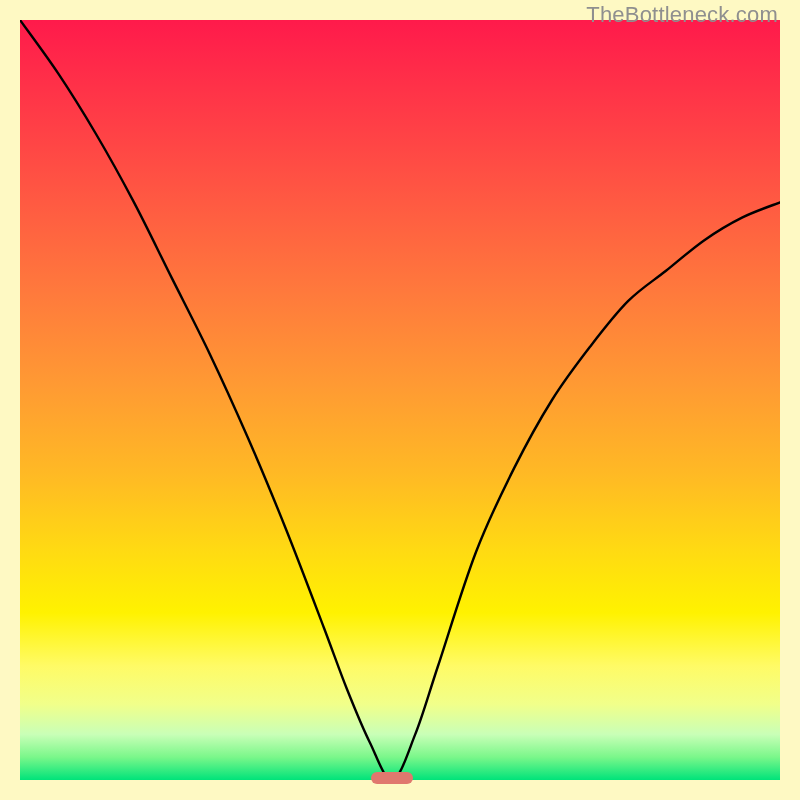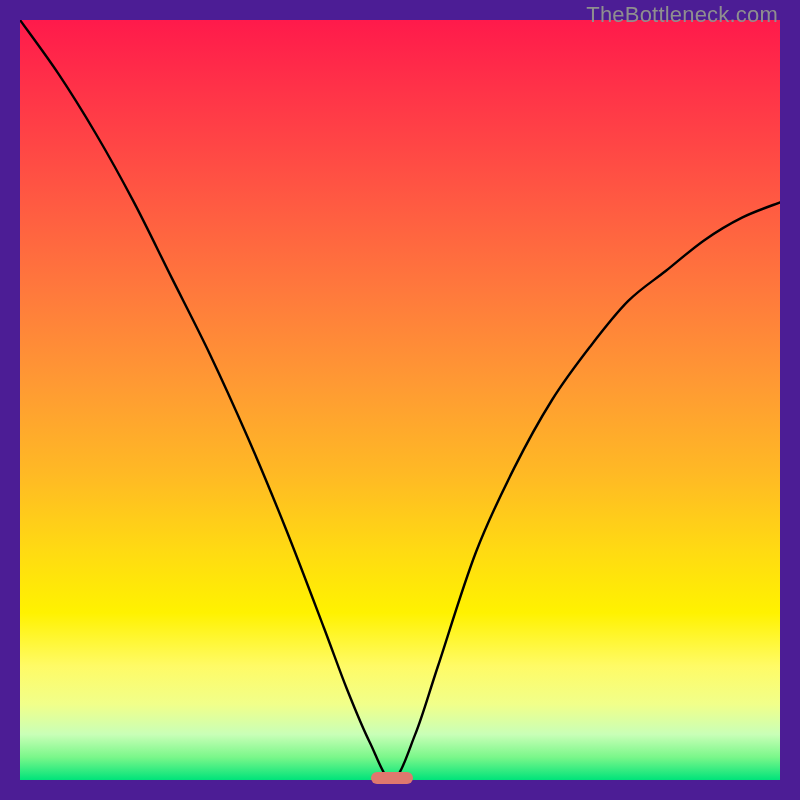--- a/index.html
+++ b/index.html
@@ -8,21 +8,21 @@
     width: 800px;
     height: 800px;
     background: #000;
     overflow: hidden;
     font-family: Arial, Helvetica, sans-serif;
   }
   .frame {
     position: relative;
     width: 800px;
     height: 800px;
-    background: #4c1d95;
+    background: #fef9c3;
   }
   .plot {
     position: absolute;
     left: 20px;
     top: 20px;
     width: 760px;
     height: 760px;
     
     background: linear-gradient(to bottom,
       #ff1a4b 0%,

